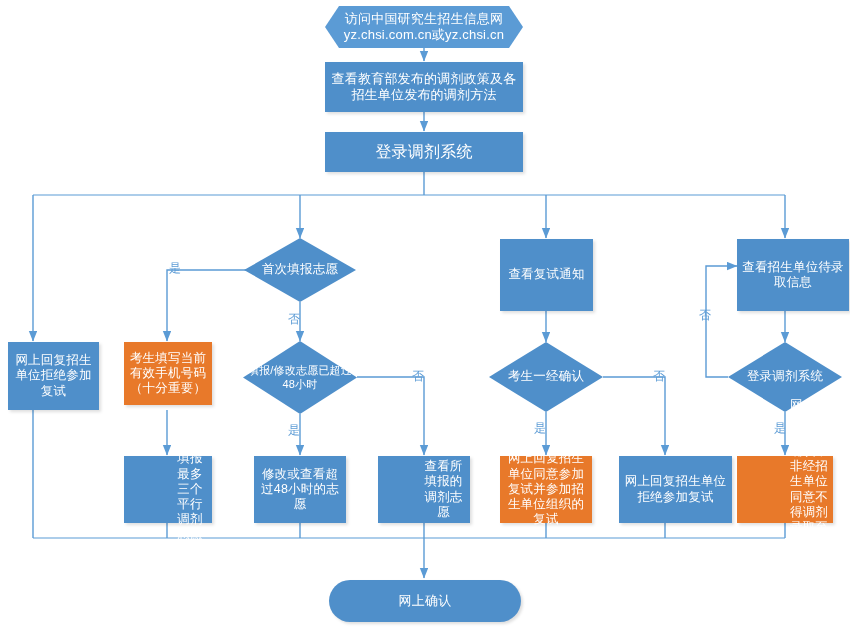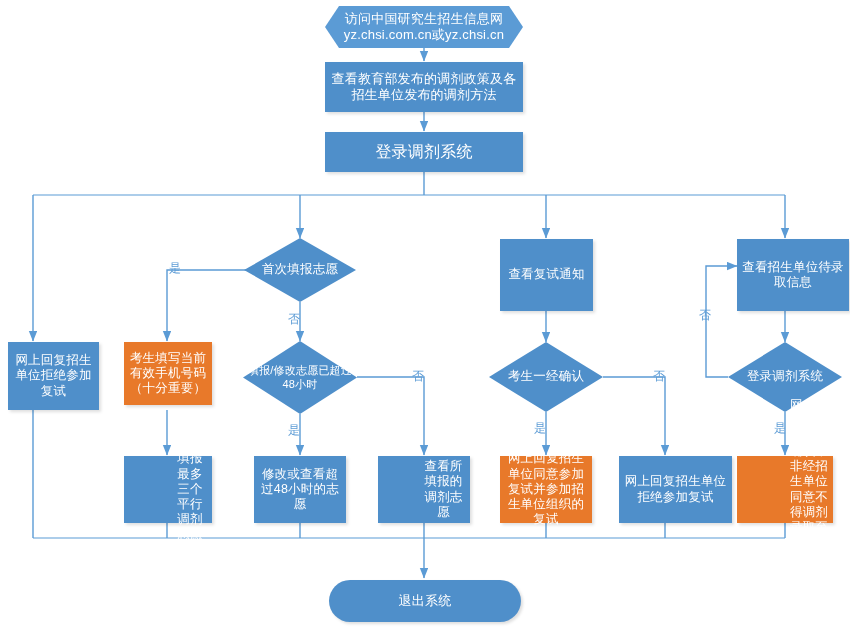--- a/index.html
+++ b/index.html
@@ -173,21 +173,21 @@
       <polygon points="57,0 114,35 57,70 0,35" fill="#4f8fca"></polygon>
     </svg>
     <span>登录调剂系统</span>
   </div>
 
   <div class="node proc orange" style="left:737px;top:456px;width:96px;height:67px;font-size:12.5px;padding-left:48px;">
     <span>网上确认（考生一经确认，非经招生单位同意不得调剂录取至其他招生单位）</span>
   </div>
 
   <div class="node term" style="left:329px;top:580px;width:192px;height:42px;font-size:13px;">
-    <span>退出系统</span>
+    <span>网上确认</span>
   </div>
 
   <div class="edge-label" style="left:169px;top:262px;">是</div>
   <div class="edge-label" style="left:288px;top:313px;">否</div>
   <div class="edge-label" style="left:288px;top:424px;">是</div>
   <div class="edge-label" style="left:412px;top:370px;">否</div>
   <div class="edge-label" style="left:534px;top:422px;">是</div>
   <div class="edge-label" style="left:653px;top:370px;">否</div>
   <div class="edge-label" style="left:774px;top:422px;">是</div>
   <div class="edge-label vert" style="left:699px;top:300px;">否</div>

